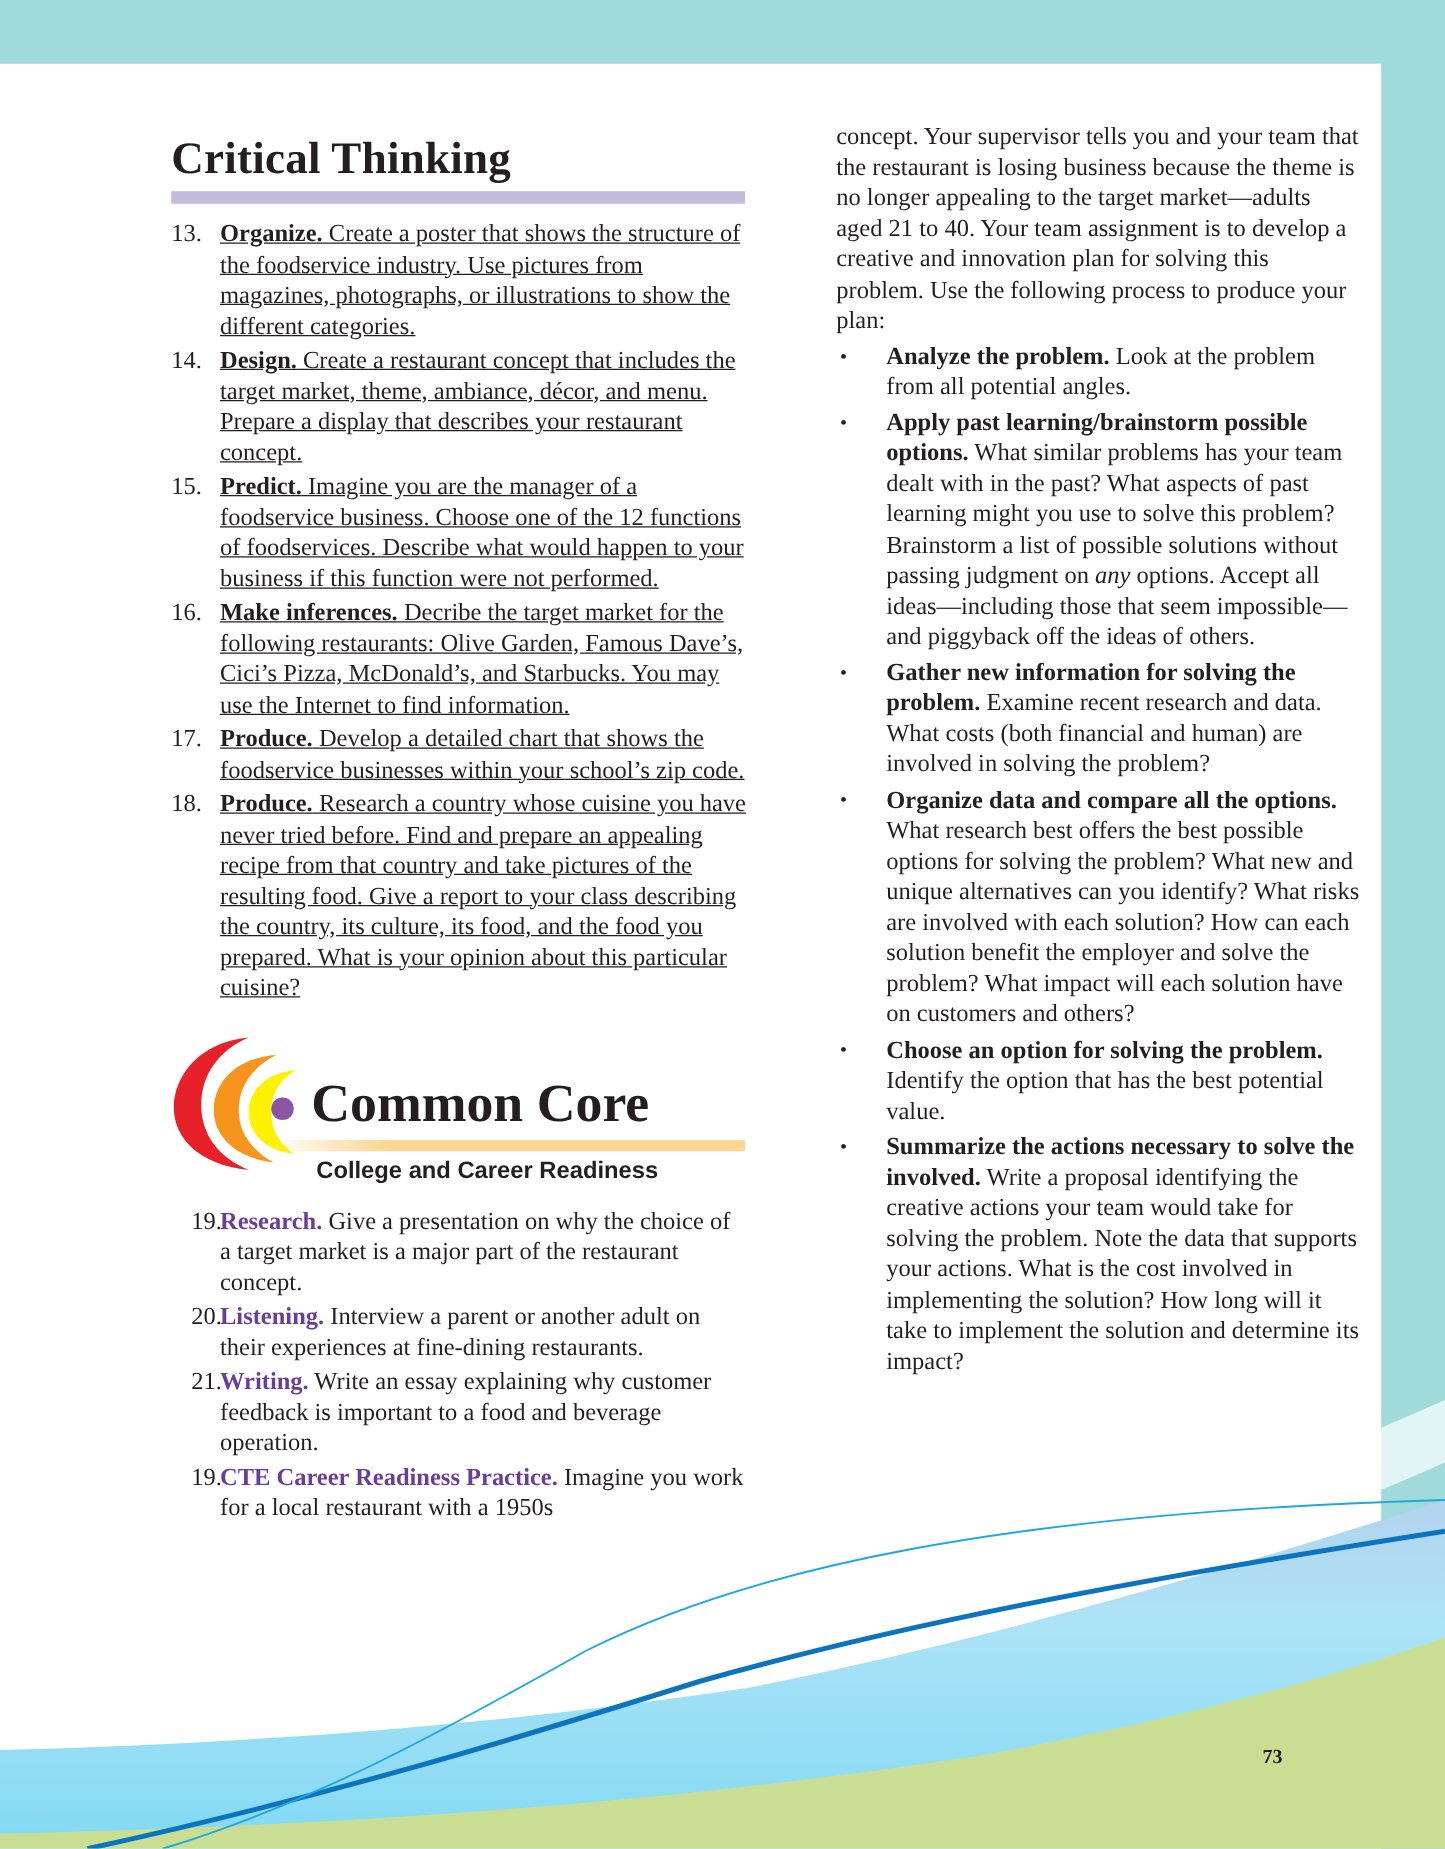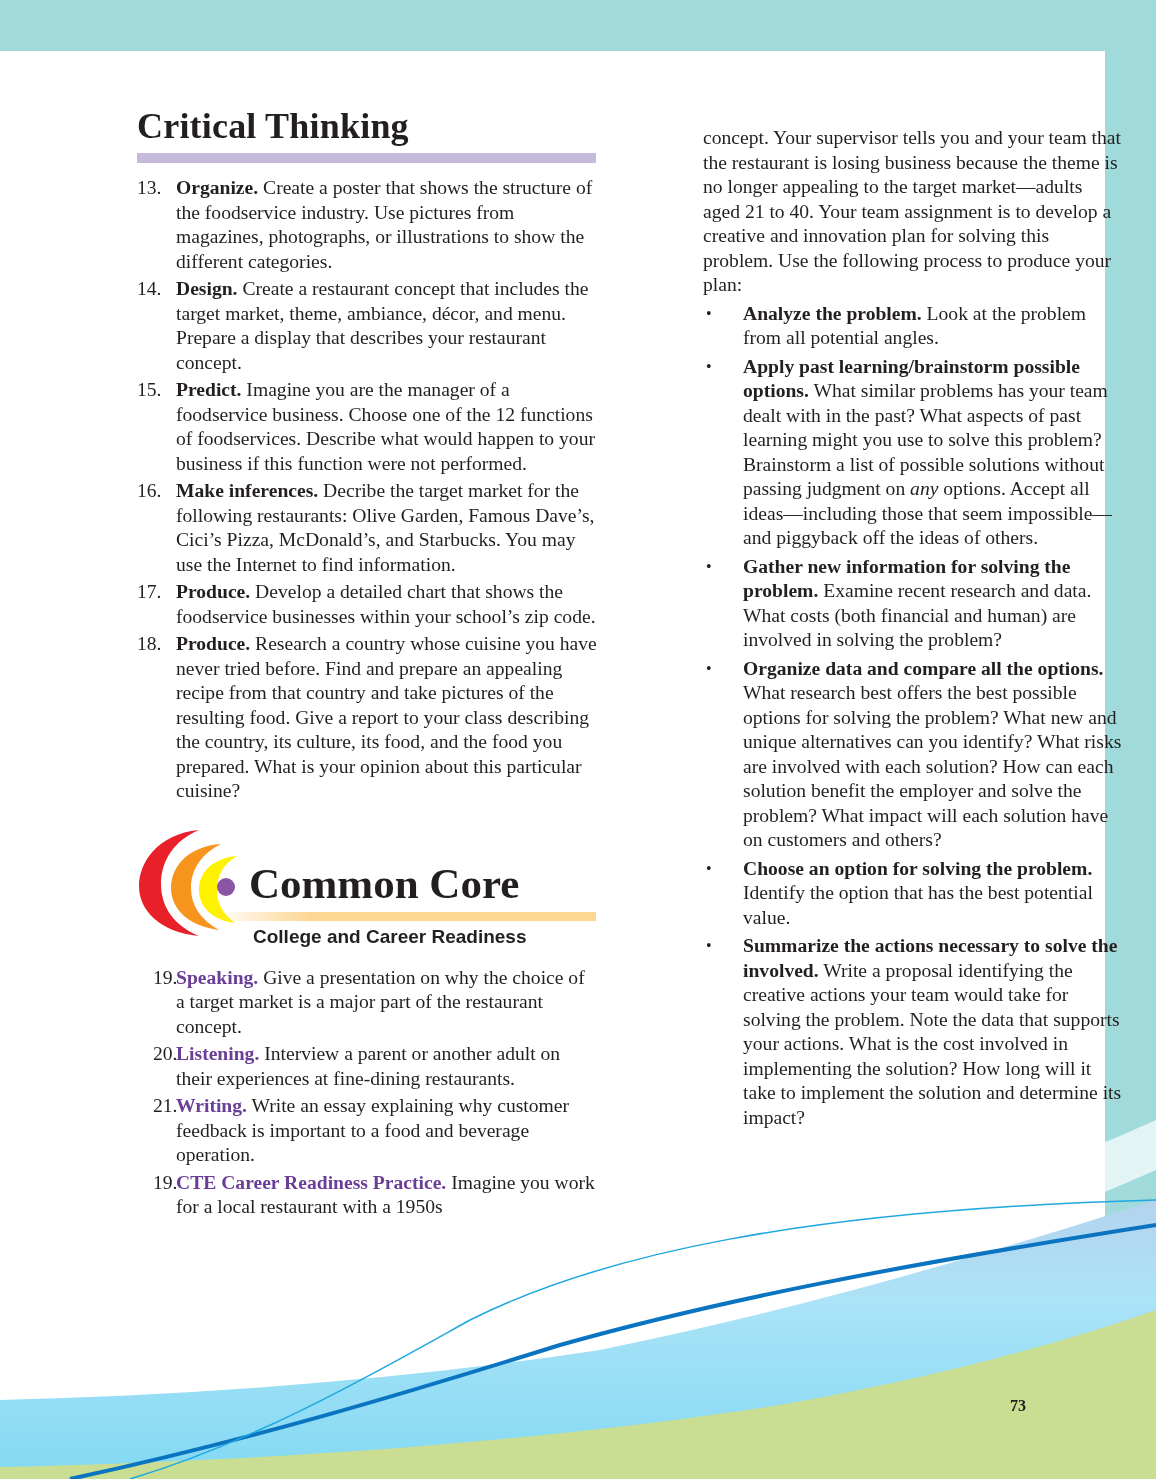--- a/index.html
+++ b/index.html
@@ -9,29 +9,29 @@
       font-family: "DejaVu Serif", "Liberation Serif", serif;
       color: #231f20;
     }
     .page {
       position: absolute; left: 0; top: 51px; width: 1105px; height: 1428px;
       background: #ffffff;
     }
     .deco { position: absolute; left: 0; top: 0; width: 1156px; height: 1479px; pointer-events: none; }
     .col { position: absolute; font-family: "Liberation Serif", "DejaVu Serif", serif; font-size: 19.6px; line-height: 24.5px; }
     .col-left { left: 137px; top: 106px; width: 460px; }
-    .col-right { left: 669px; top: 126px; width: 420px; margin-left: 34px; }
+    .col-right { left: 669px; top: 98px; width: 420px; }
 
     .section-title {
       font-size: 36px; font-weight: bold; line-height: 40px; margin: 0;
       letter-spacing: 0.2px;
     }
     .title-bar { height: 10px; background: #c5badb; margin-top: 7px; width: 459px; }
 
-    ol.items { list-style: none; padding: 0; margin: 13px 0 12px 0; }
+    ol.items { list-style: none; padding: 0; margin: 13px 0 12px 0; text-decoration: underline; }
     ol.items li { position: relative; padding-left: 39px; margin-bottom: 3px; }
     ol.items .num { position: absolute; left: 0; top: 0; }
     .lead { font-weight: bold; }
     .lead.purple { color: #6a3d96; }
 
     .cc-block { position: relative; height: 130px; margin-top: 24px; }
     .cc-arcs { position: absolute; left: 0; top: 0; }
     .cc-dot { position: absolute; left: 80px; top: 50px; width: 18px; height: 18px; border-radius: 50%; background: #8c55a3; }
     .cc-title { position: absolute; left: 112px; top: 36px; font-size: 43px; font-weight: bold; line-height: 40px; white-space: nowrap; }
     .cc-bar { position: absolute; left: 78px; top: 84px; width: 381px; height: 9px;
@@ -118,21 +118,21 @@
     </svg>
     <div class="cc-dot"></div>
     <div class="cc-title">Common Core</div>
     <div class="cc-bar"></div>
     <div class="cc-sub">College and Career Readiness</div>
   </div>
 
   <ol class="cc-items" style="margin-top:8px;">
     <li>
       <span class="num">19.</span>
-      <span class="lead purple">Speaking.</span><span> Give a presentation on why the choice of a target market is a major part of the restaurant concept.</span>
+      <span class="lead purple">Research.</span><span> Give a presentation on why the choice of a target market is a major part of the restaurant concept.</span>
     </li>
     <li>
       <span class="num">20.</span>
       <span class="lead purple">Listening.</span><span> Interview a parent or another adult on their experiences at fine-dining restaurants.</span>
     </li>
     <li>
       <span class="num">21.</span>
       <span class="lead purple">Writing.</span><span> Write an essay explaining why customer feedback is important to a food and beverage operation.</span>
     </li>
     <li>

